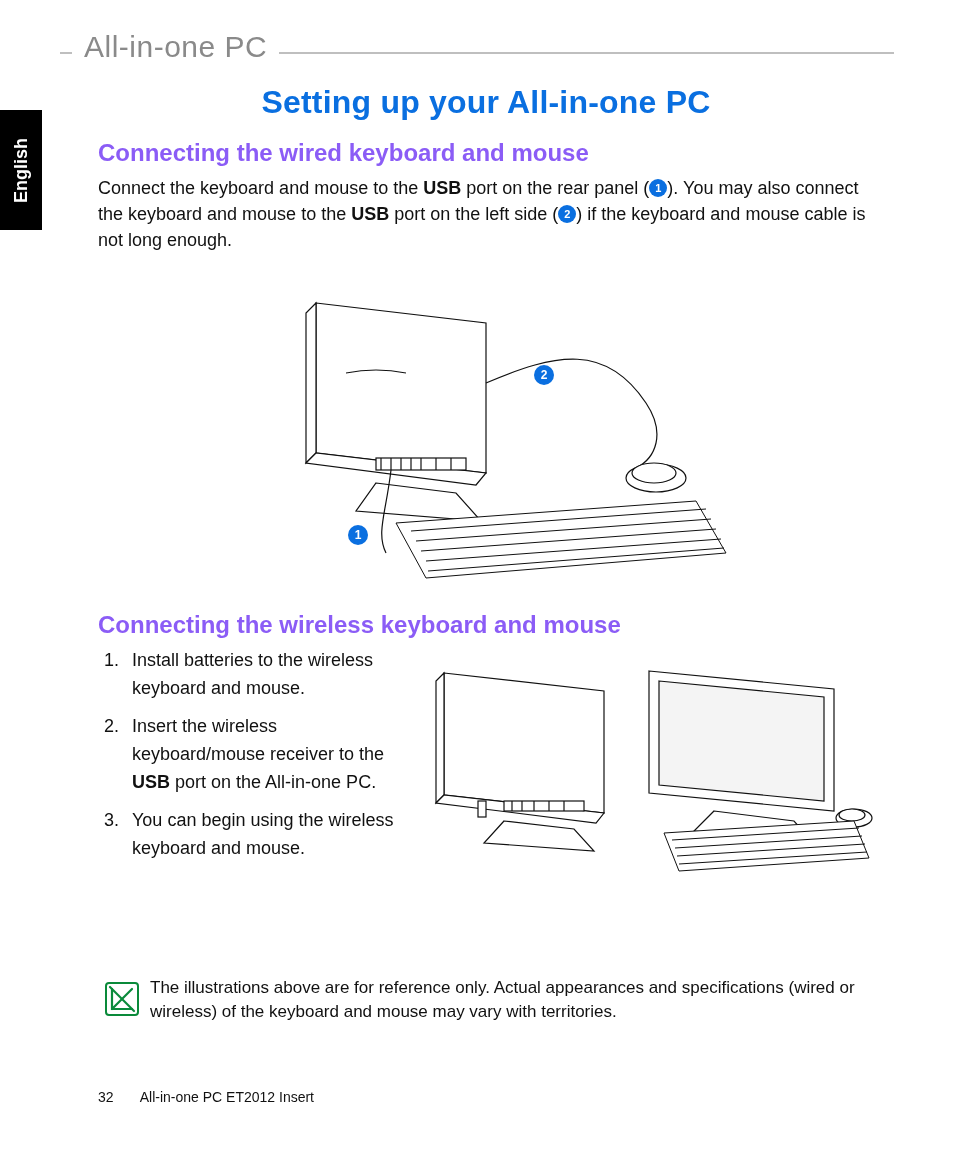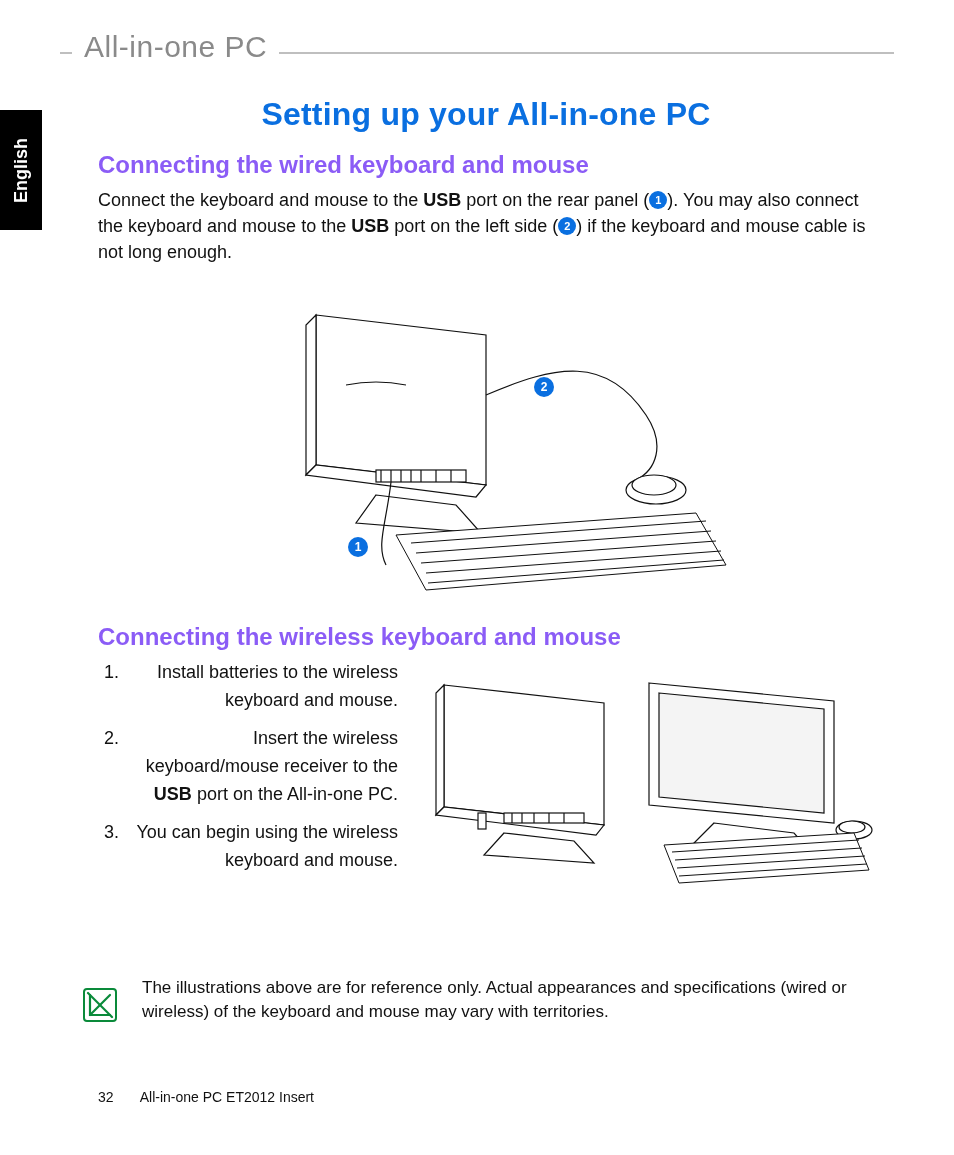--- a/index.html
+++ b/index.html
@@ -11,31 +11,31 @@
     font-family: "Segoe UI", Arial, sans-serif; font-weight: 400; font-size: 30px; color: #8a8a8a;
     letter-spacing: 0.5px;
   }
   .lang-tab {
     position: absolute; left: 0; top: 110px; width: 42px; height: 120px;
     background: #000; color: #fff; writing-mode: vertical-rl; transform: rotate(180deg);
     text-align: center; font-weight: 700; font-size: 18px; padding: 8px 0;
     display: flex; align-items: center; justify-content: center;
   }
   .content { position: absolute; top: 80px; left: 98px; right: 80px; }
-  h1 { color: #0a6fe0; font-size: 32px; font-weight: 800; text-align: center; margin: 16px 0 18px 0; font-family: Arial, sans-serif; letter-spacing: 0.2px; }
+  h1 { color: #0a6fe0; font-size: 32px; font-weight: 800; text-align: center; margin: 4px 0 18px 0; font-family: Arial, sans-serif; letter-spacing: 0.2px; }
   h2 { color: #8b5cf6; font-size: 24px; font-weight: 800; margin: 18px 0 8px 0; font-family: Arial, sans-serif; }
   p.body { font-size: 18px; line-height: 1.45; color: #111; font-family: "Segoe UI", "Myriad Pro", sans-serif; }
   .bold { font-weight: 700; font-family: Arial, sans-serif; }
   .badge { display: inline-flex; width: 18px; height: 18px; border-radius: 50%; background: #0a6fe0; color: #fff; font-size: 11px; font-weight: 700; align-items: center; justify-content: center; vertical-align: middle; line-height: 1; position: relative; top: -1px; }
   .figure1 { position: relative; width: 520px; height: 320px; margin: 20px auto 10px auto; }
   .figure2 { float: right; width: 460px; height: 230px; margin: 6px 0 10px 16px; position: relative; }
-  .section-wireless { overflow: auto; text-align: right; }
+  .section-wireless { overflow: auto; }
   ol.steps { font-size: 18px; line-height: 1.55; padding-left: 26px; max-width: 310px; }
   ol.steps li { margin-bottom: 10px; padding-left: 8px; }
-  .note-box { position: absolute; bottom: 130px; left: 80px; right: 80px; display: flex; align-items: flex-end; gap: 22px; }
+  .note-box { position: absolute; bottom: 130px; left: 102px; right: 80px; display: flex; align-items: center; gap: 8px; }
   .note-icon { width: 40px; height: 40px; flex: 0 0 40px; }
   .note-text { font-size: 17px; line-height: 1.45; padding-top: 2px; }
   .footer { position: absolute; bottom: 50px; left: 98px; font-size: 14px; color: #111; }
   .footer .pg { font-weight: 400; margin-right: 23px; }
   
   svg { display: block; }
   .callout-badge { position: absolute; width: 20px; height: 20px; border-radius: 50%; background: #0a6fe0; color: #fff; font-size: 12px; font-weight: 700; display: flex; align-items: center; justify-content: center; }
 </style>
 </head>
 <body>

